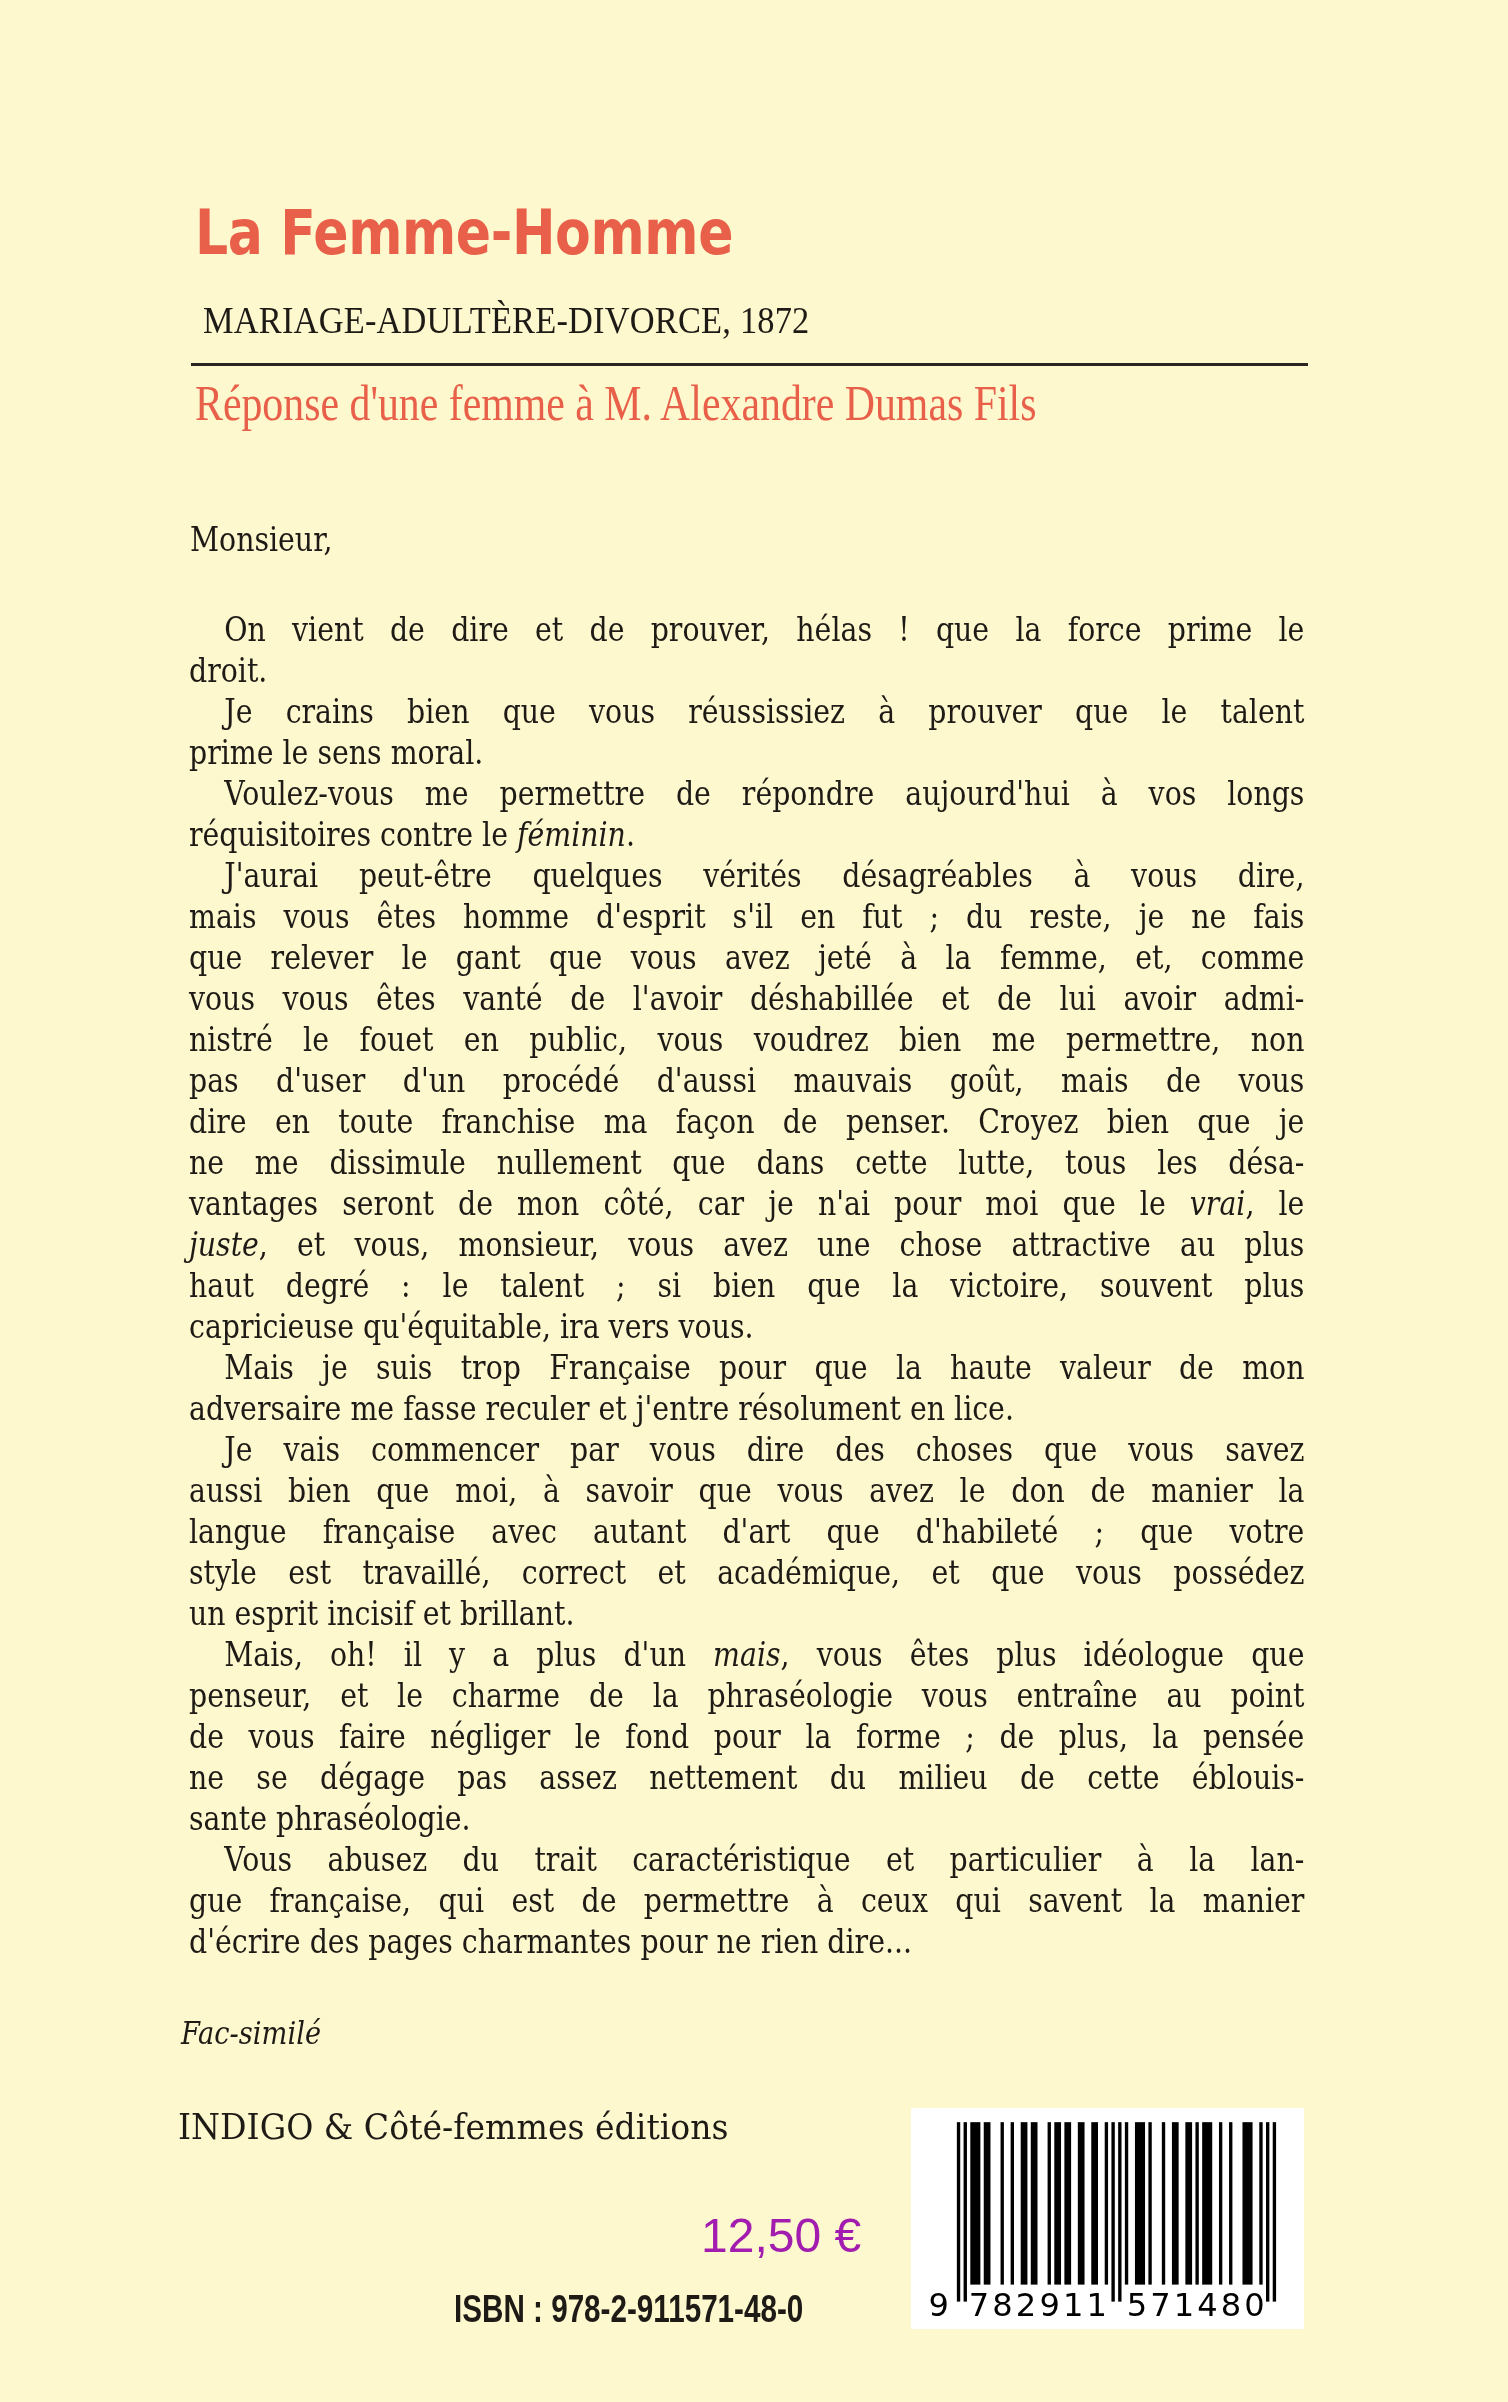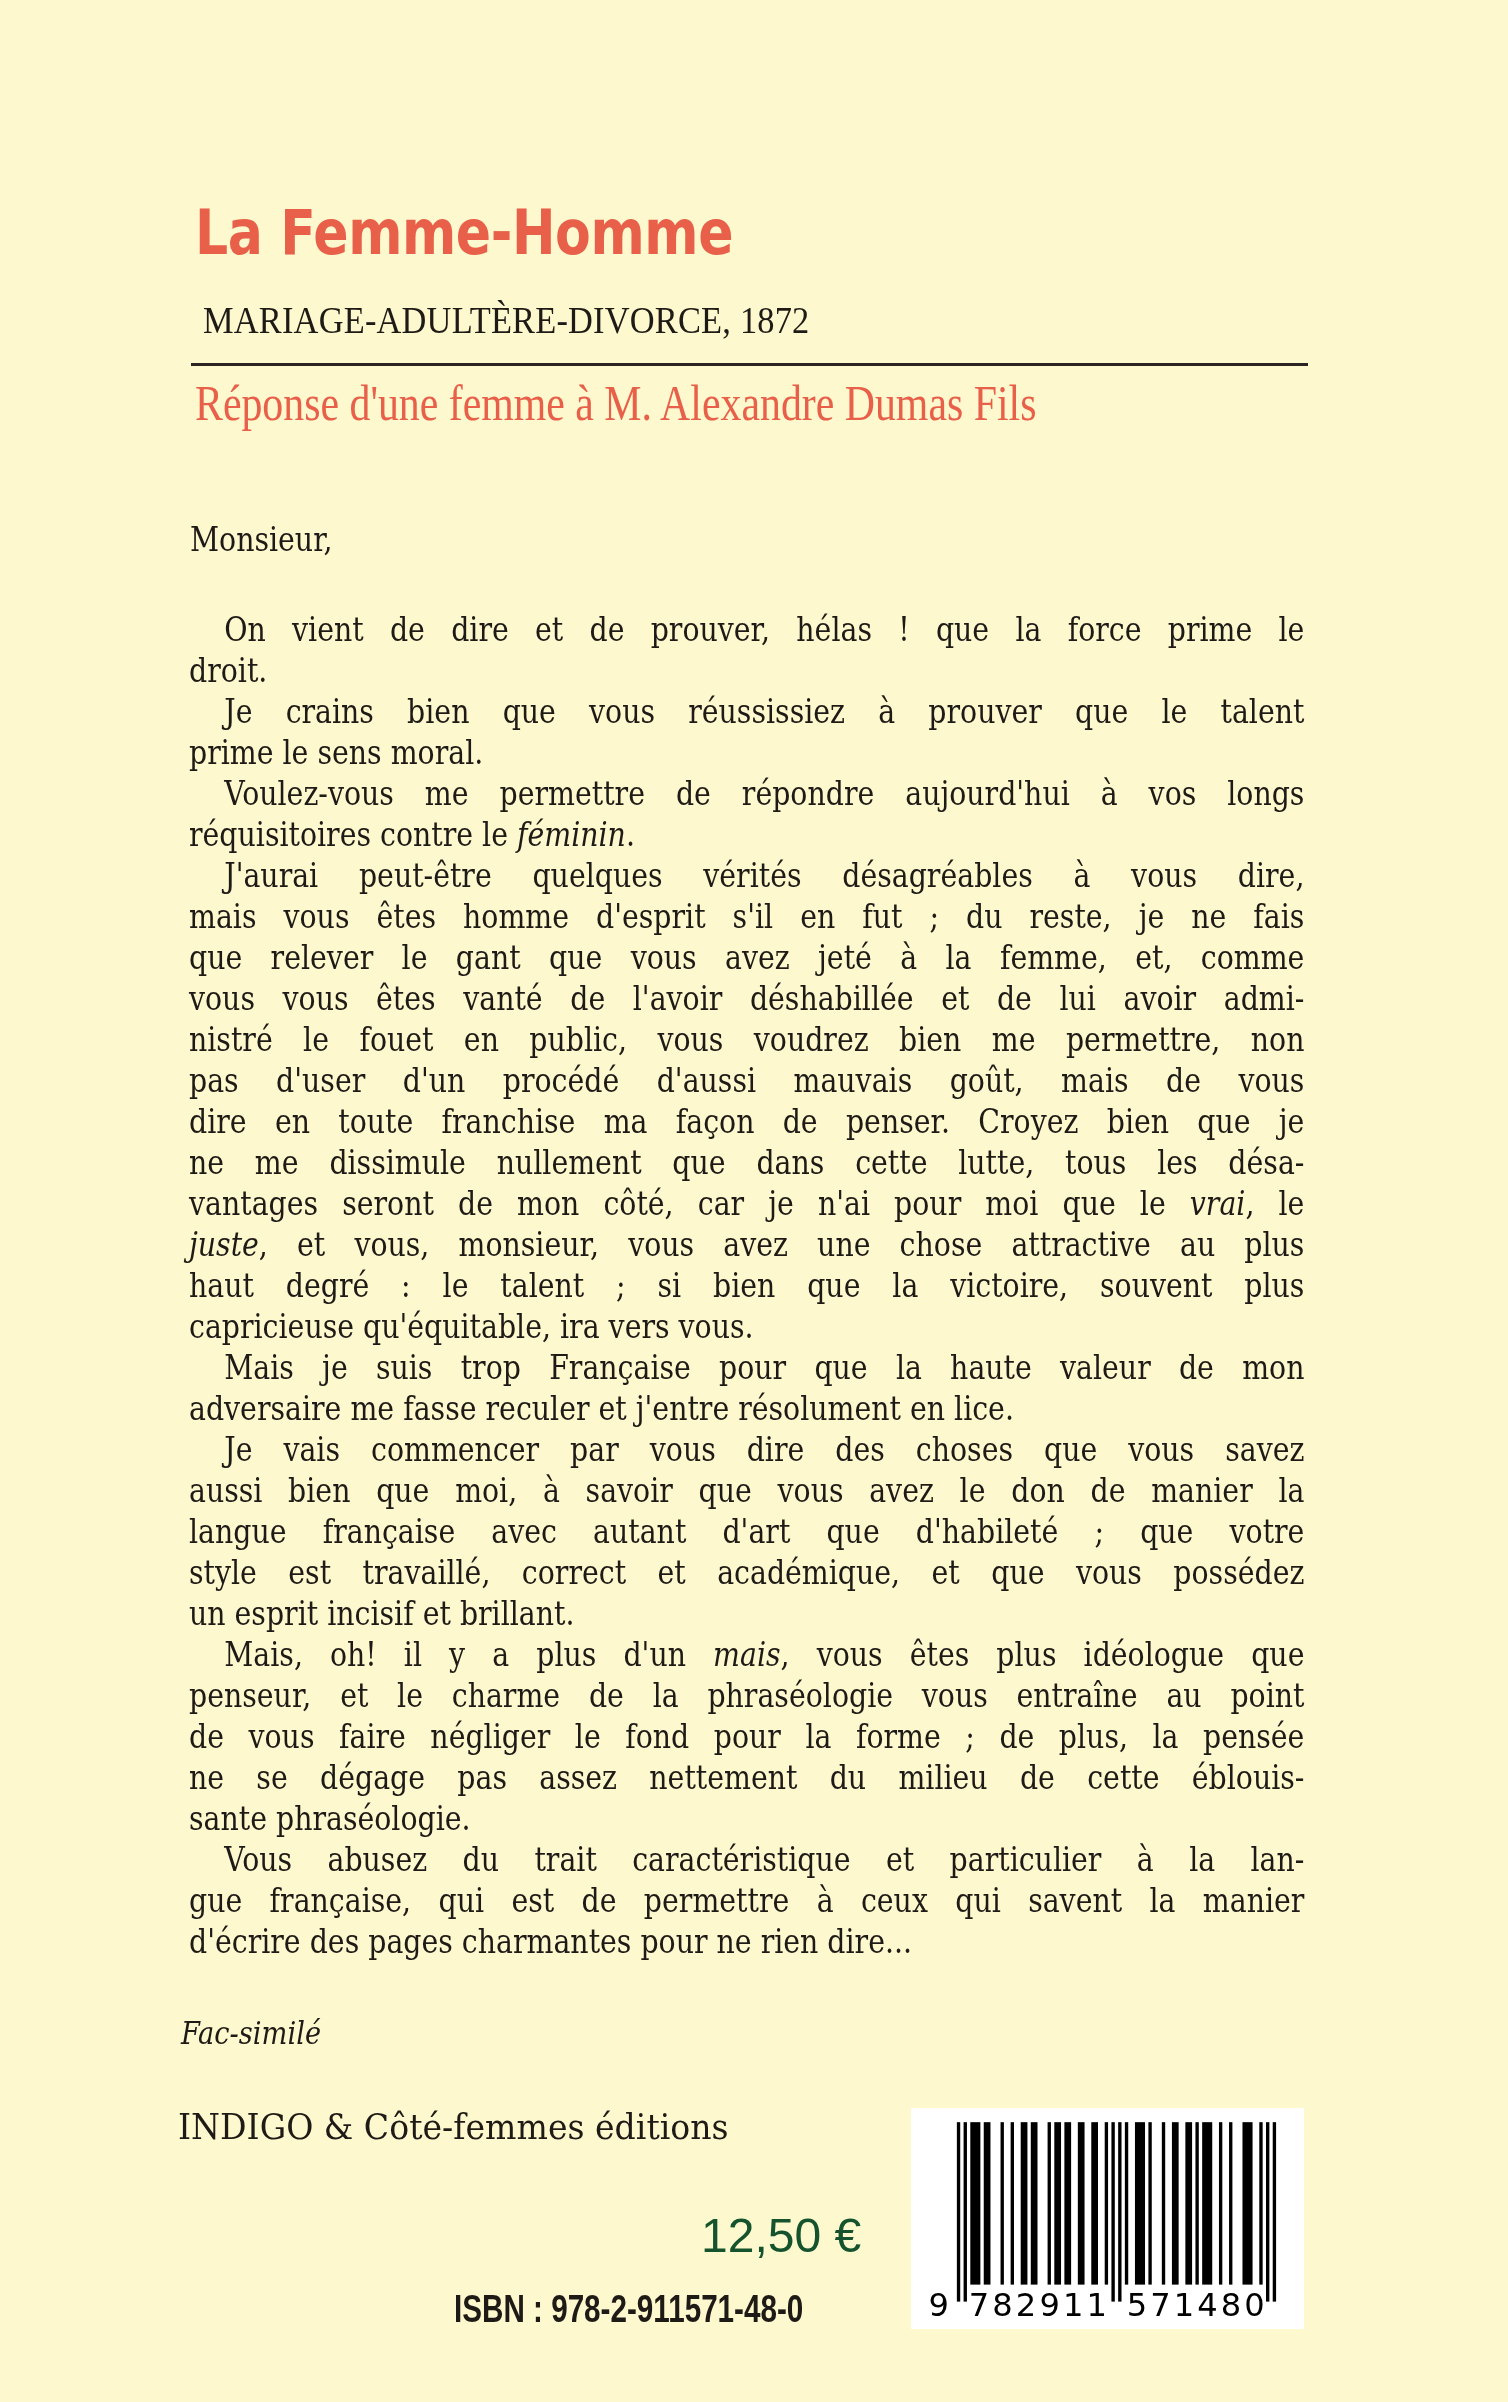--- a/index.html
+++ b/index.html
@@ -89,21 +89,21 @@
     line-height: 47px;
     white-space: nowrap;
     transform: scaleX(0.92);
     transform-origin: left top;
   }
   .price {
     left: 701px; top: 2207px;
     font-family: "Liberation Sans", sans-serif;
     font-size: 48px;
     line-height: 57px;
-    color: #14532d;
+    color: #a21caf;
     white-space: nowrap;
   }
   .isbn {
     left: 454px; top: 2288px;
     font-family: "Liberation Sans", sans-serif;
     font-weight: bold;
     font-size: 38px;
     line-height: 42px;
     color: #1e1a16;
     white-space: nowrap;

